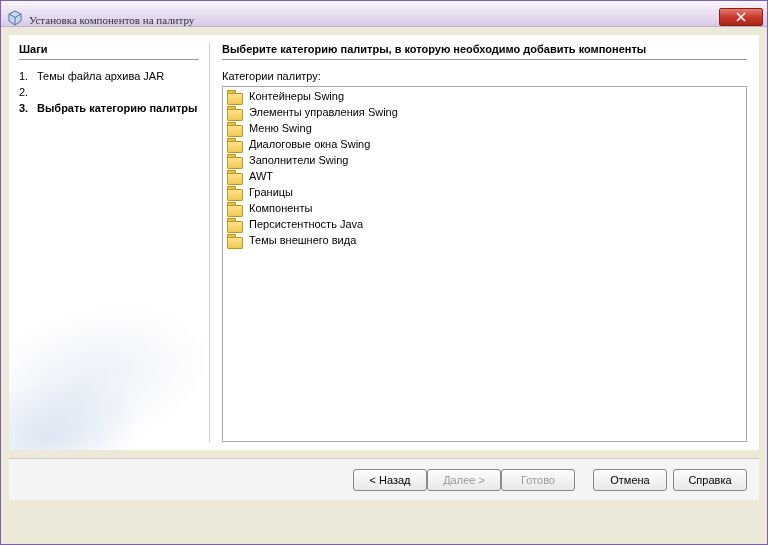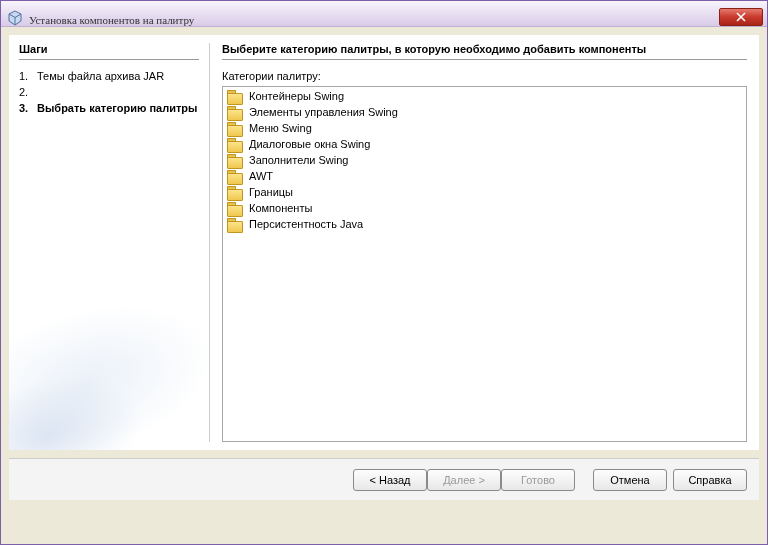--- a/index.html
+++ b/index.html
@@ -241,20 +241,24 @@
           <span>Границы</span>
         </div>
         <div class="category-item">
           <span class="folder-icon"></span>
           <span>Компоненты</span>
         </div>
         <div class="category-item">
           <span class="folder-icon"></span>
           <span>Персистентность Java</span>
         </div>
+        <div class="category-item">
+          <span class="folder-icon"></span>
+          <span>Темы внешнего вида</span>
+        </div>
       </div>
   </div>
 </div>
 
 <div class="button-bar">
   <div class="btn-group">
     <button class="btn">&lt; Назад</button>
     <button class="btn" disabled="">Далее &gt;</button>
     <button class="btn" disabled="">Готово</button>
   </div>

